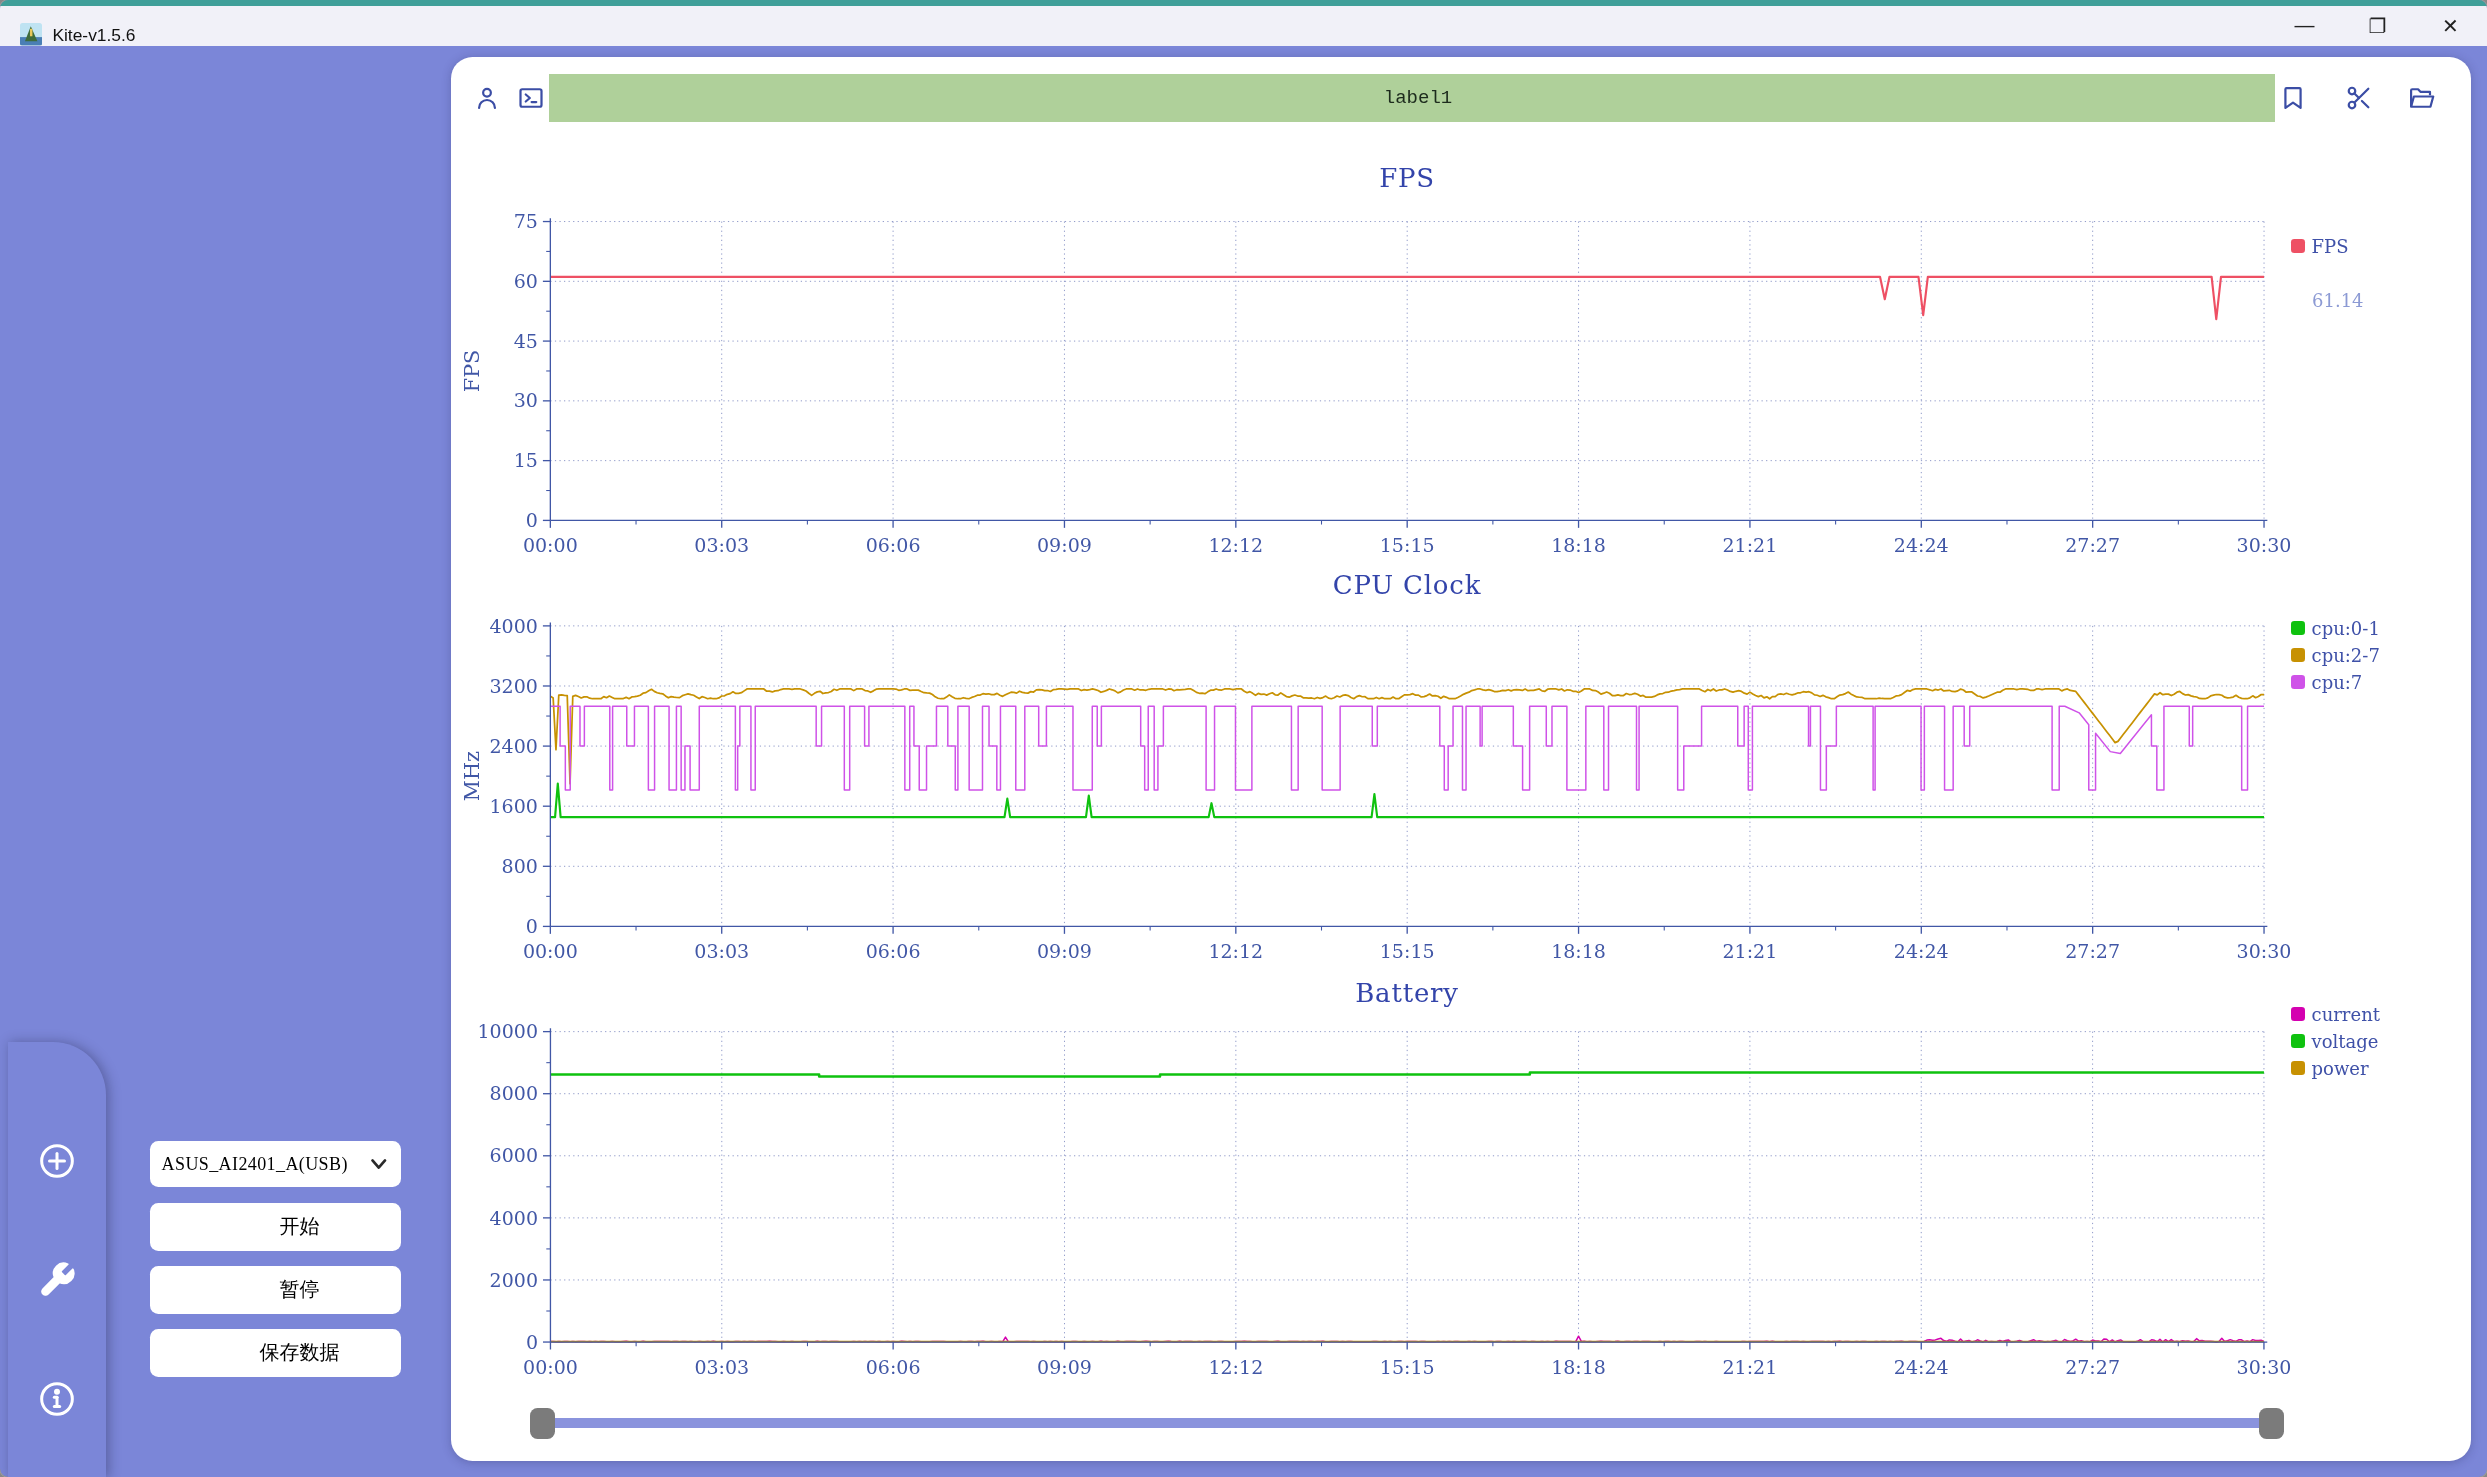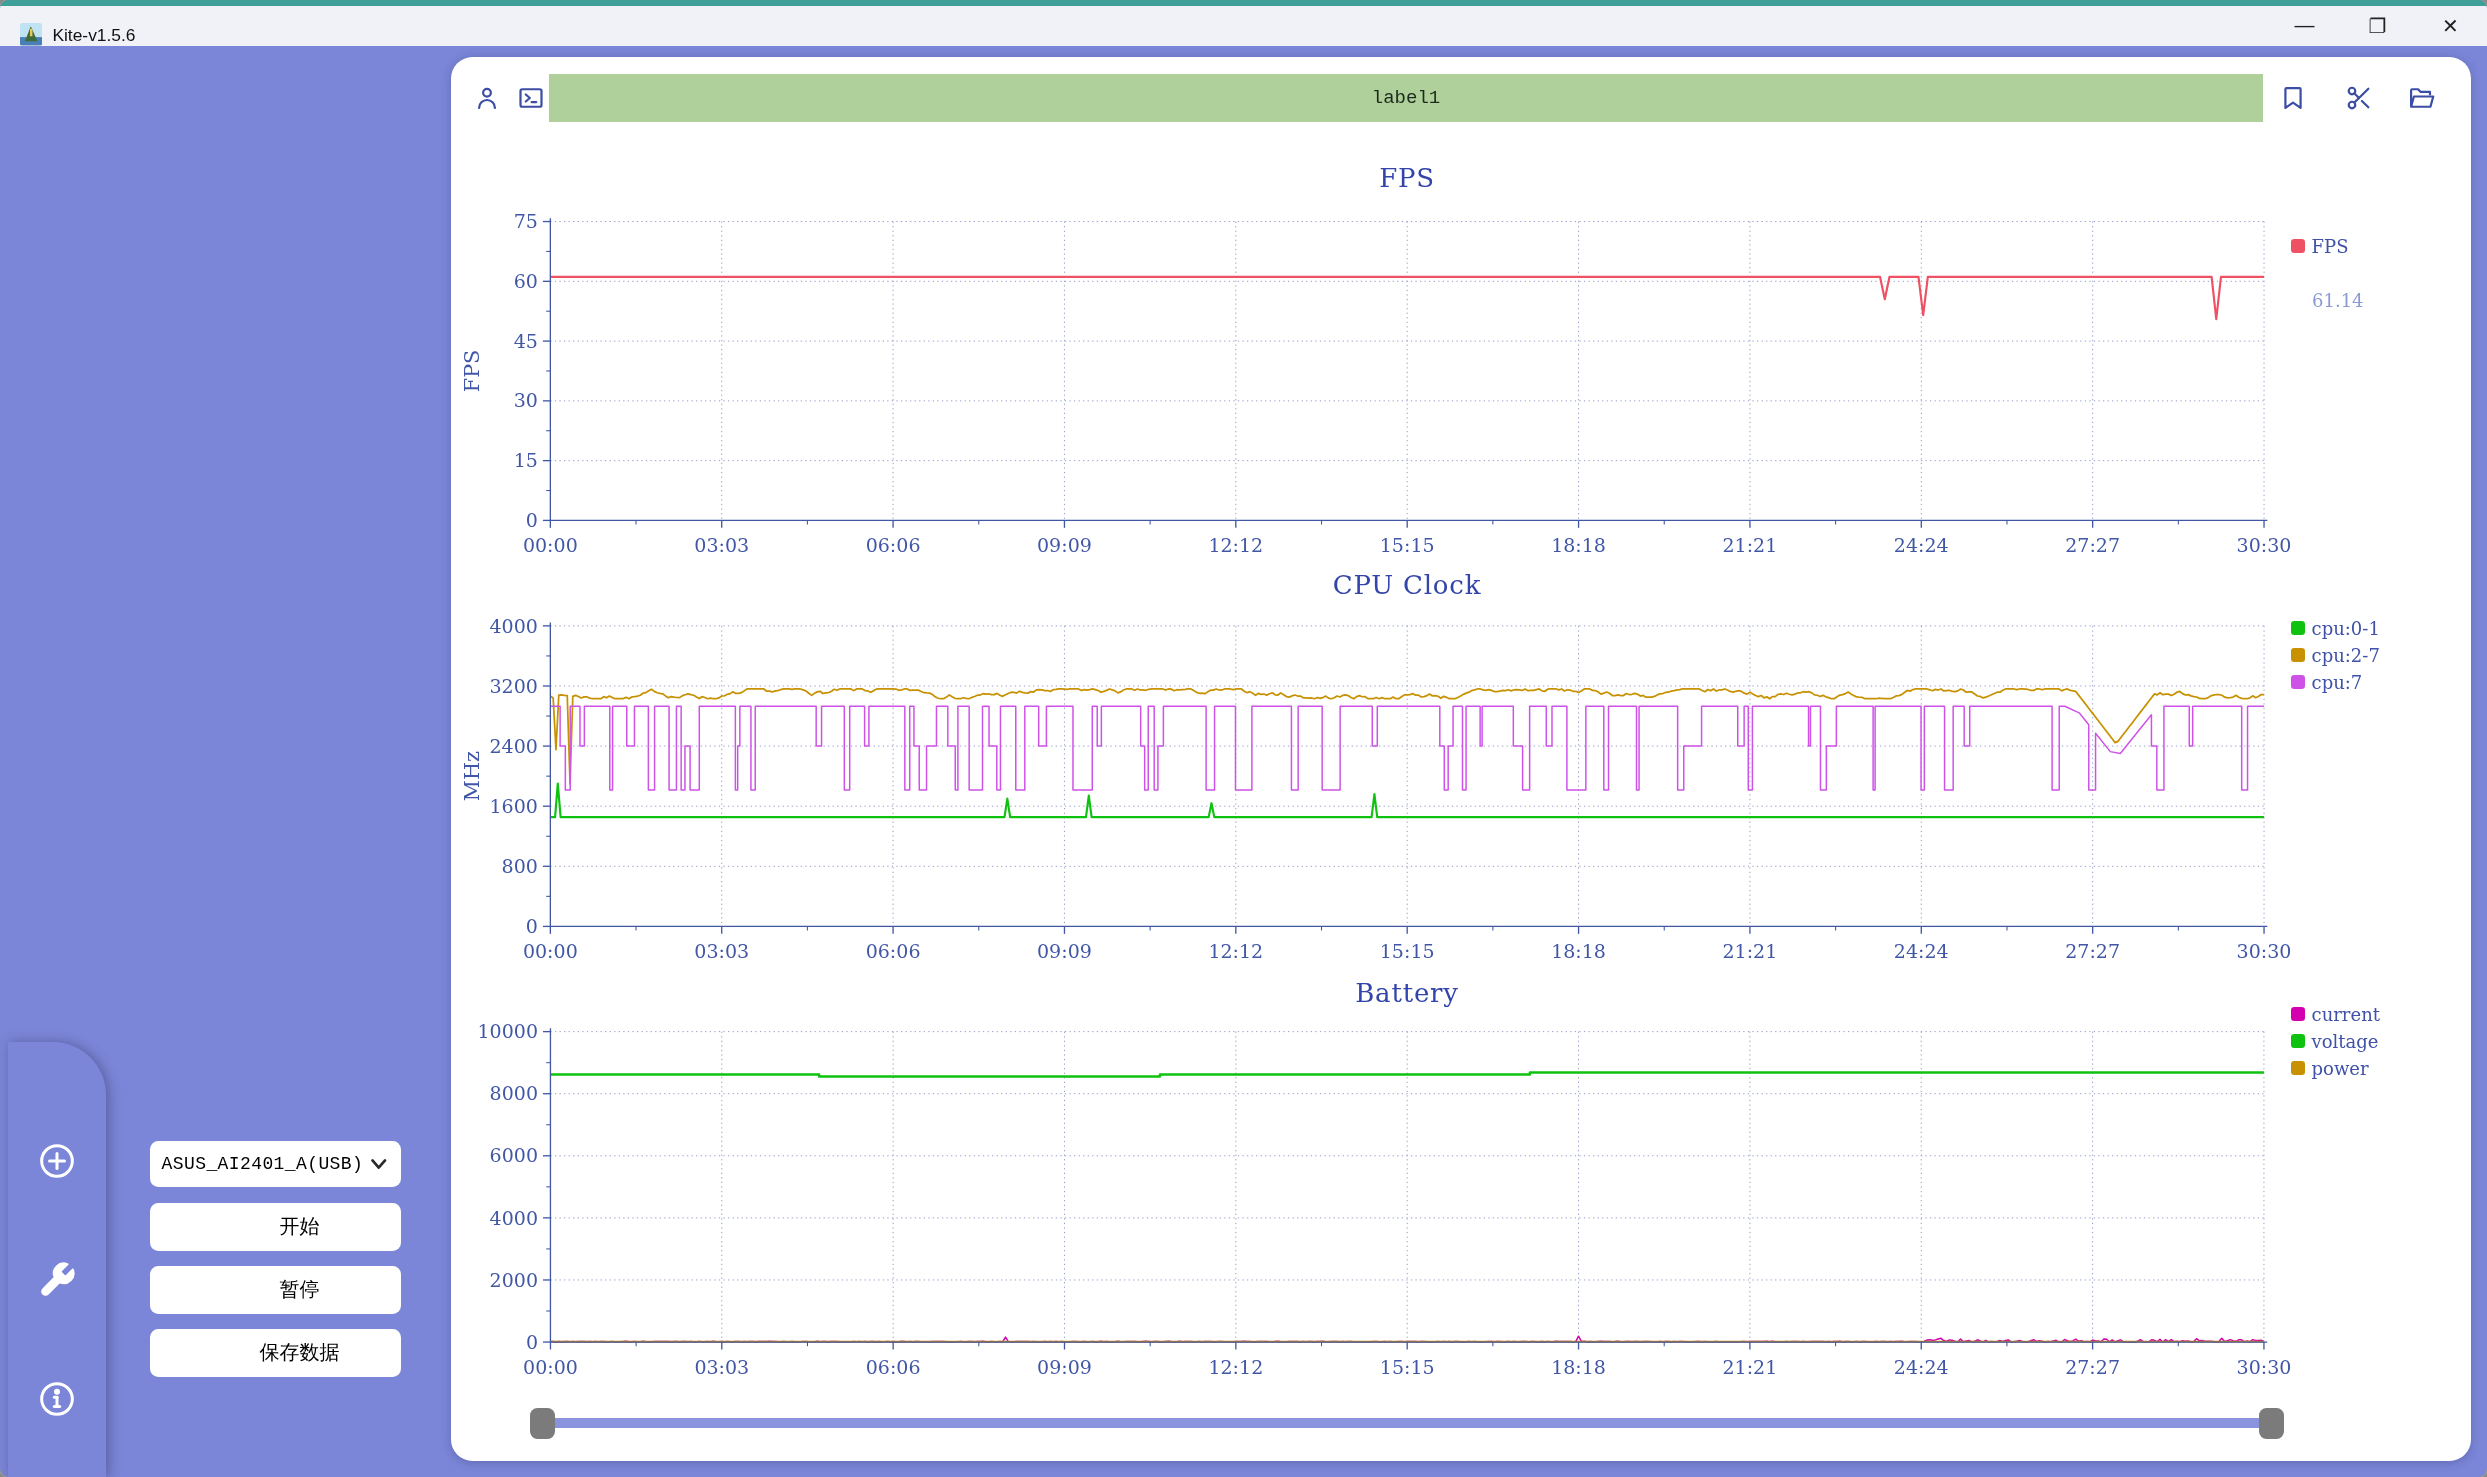--- a/index.html
+++ b/index.html
@@ -16,33 +16,33 @@
     font-size:20px;color:#222;cursor:default;}
   .main{position:absolute;left:0;top:46px;width:100%;height:1432px;}
   
   .dock{position:absolute;left:8.3px;top:996px;width:98px;height:436px;background:#7b86d8;
     border-radius:0 53px 0 0;box-shadow:2.5px 0 11.6px rgba(30,30,60,.35);}
   .dockicon{position:absolute;left:29px;width:40px;height:40px;}
   
   .ctrlcol{position:absolute;left:150px;top:1095px;width:251px;}
   .dropdown{position:relative;height:46px;background:#fff;border-radius:8.3px;margin-bottom:15.7px;
     display:flex;align-items:center;font-family:"Liberation Serif",serif;font-size:18px;color:#000;}
-  .dropdown .val{margin-left:11.6px;letter-spacing:0.4px;font-family:Liberation Mono, monospace;}
+  .dropdown .val{margin-left:11.6px;letter-spacing:0.4px;}
   .dropdown .chev{position:absolute;right:11.6px;top:14px;}
   .sbtn{height:48px;background:#fff;border-radius:8.3px;margin-bottom:15px;display:flex;
     align-items:center;justify-content:center;font-family:"Liberation Serif",serif;
     font-size:20px;color:#000;cursor:default;padding-left:48px;}
   
   .card{position:absolute;left:451px;top:10.8px;width:2020px;height:1404px;background:#fff;
     border-radius:21.5px;box-shadow:0 1.7px 10px rgba(40,40,90,.28);}
   
   .toolbar{position:absolute;left:0;top:17.4px;width:100%;height:48px;}
   .tbicon{position:absolute;top:10px;width:28px;height:28px;}
   .labelbar{position:absolute;left:98px;top:0;width:1714px;height:48px;background:#afd09a;
-    display:flex;align-items:center;justify-content:center;}
+    display:flex;align-items:center;justify-content:center;padding-left:12px;}
   .labelbar span{font-family:"Liberation Mono",monospace;font-size:19px;color:#1d2b1d;}
   
   .charttitle{position:absolute;left:99px;width:1714px;text-align:center;
     font-family:"DejaVu Serif",serif;font-size:26px;color:#3344aa;letter-spacing:0.8px;}
   .legend{position:absolute;left:1840px;}
   .lgrow{display:flex;align-items:center;height:27px;}
   .sw{width:14px;height:14px;border-radius:3.3px;margin-right:6.6px;flex:0 0 auto;}
   .lgl{font-family:"DejaVu Serif",serif;font-size:18px;color:#3f51a8;white-space:nowrap;}
   .lgv{font-family:"DejaVu Serif",serif;font-size:18px;color:#8c9ad4;margin-left:21px;height:25px;margin-top:30px;}
   

